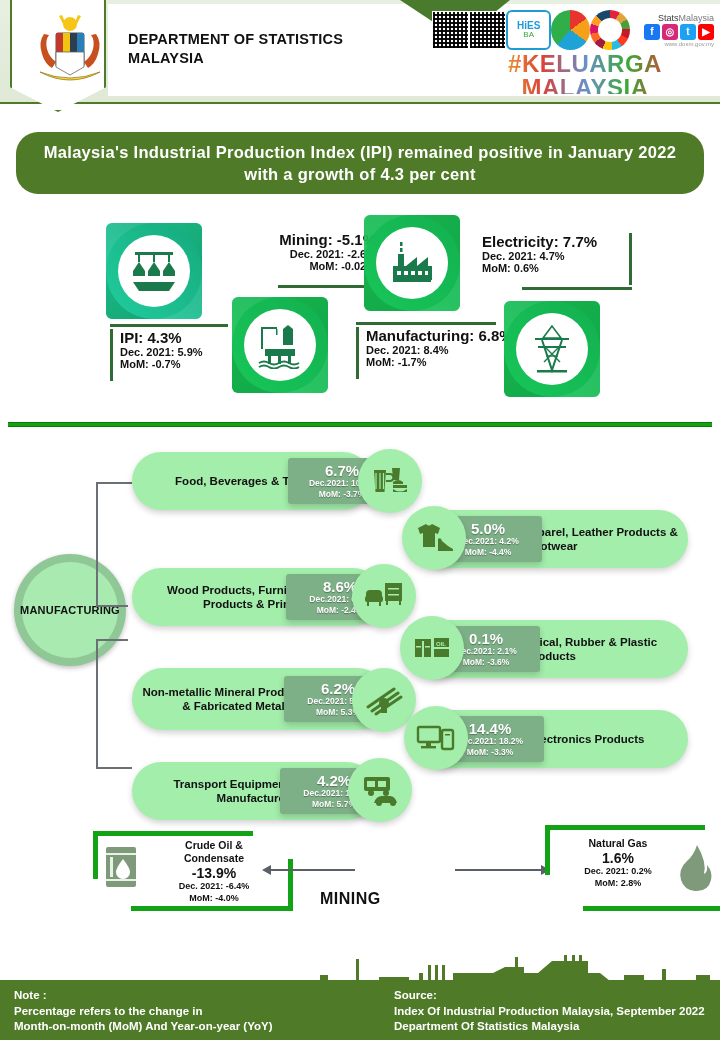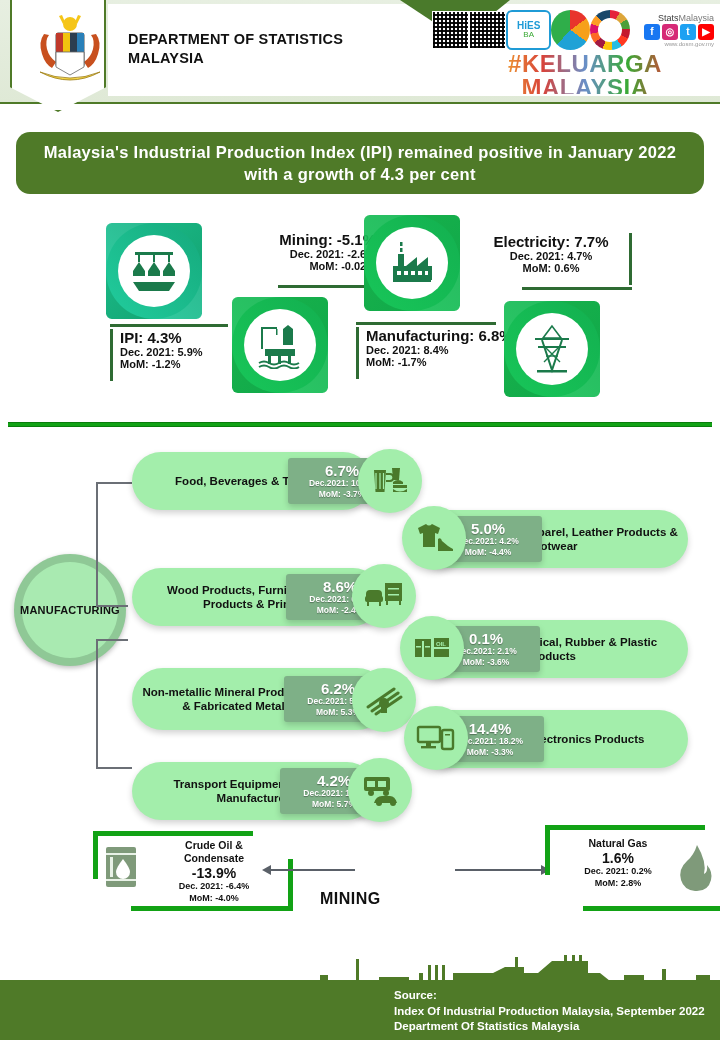--- a/index.html
+++ b/index.html
@@ -63,21 +63,21 @@
     position:absolute; left:500px; top:52px; width:170px; height:42px;
     text-align:center; font-size:24px; font-weight:bold; line-height:1.0;
     background:linear-gradient(90deg,#f0a030,#d8433a,#6a8fc8,#3aa935,#d8433a);
     -webkit-background-clip:text; background-clip:text; color:transparent;
     letter-spacing:.5px;
   }
 
   
   #title-banner{
     position:absolute; left:16px; top:132px; width:688px; height:62px;
-    background:#4f7a28; border-radius:14px;
+    background:#4f7a28; border-radius:22px;
     display:flex; align-items:center; justify-content:center;
   }
   #title-banner .t{
     color:#fff; font-size:16.5px; font-weight:bold; text-align:center; line-height:1.35;
     letter-spacing:.3px; padding:0 22px;
   }
 
   
   #indicators{ position:absolute; left:0; top:205px; width:720px; height:190px; }
   .leafbox{ position:absolute; width:96px; height:96px; }
@@ -262,21 +262,21 @@
           <path d="M6 36 h42 l-6 9 h-30 z" fill="#1b7a4b"></path>
         </svg>
       </div>
     </div>
     <div class="statblock" style="left:110px; top:124px; width:130px; height:52px;">
       <div class="bar-left"></div>
       <div class="bar-top" style="width:118px;"></div>
       <div style="padding-left:10px;">
         <div class="h">IPI: 4.3%</div>
         <div class="s">Dec. 2021: 5.9%</div>
-        <div class="s">MoM: -1.2%</div>
+        <div class="s">MoM: -0.7%</div>
       </div>
     </div>
 
     <div class="leafbox" style="left:232px; top:92px;">
       <div class="leaf"></div>
       <div class="leaf2"></div>
       <div class="inner">
         <svg width="50" height="48" viewBox="0 0 50 48">
           <rect x="6" y="6" width="2" height="22" fill="#1b7a4b"></rect>
           <rect x="6" y="6" width="16" height="2" fill="#1b7a4b"></rect>
@@ -339,21 +339,21 @@
           <path d="M23 2 l-9 12 h18z" fill="none" stroke="#1b7a4b" stroke-width="1.6"></path>
           <rect x="6" y="14" width="34" height="2" fill="#1b7a4b"></rect>
           <rect x="9" y="22" width="28" height="2" fill="#1b7a4b"></rect>
           <path d="M13 16 L23 46 L33 16" stroke="#1b7a4b" stroke-width="2" fill="none"></path>
           <path d="M15 22 L31 38 M31 22 L15 38" stroke="#1b7a4b" stroke-width="1.4" fill="none"></path>
           <path d="M17 32 L29 32" stroke="#1b7a4b" stroke-width="1.4"></path>
           <rect x="8" y="46" width="30" height="2.5" fill="#1b7a4b"></rect>
         </svg>
       </div>
     </div>
-    <div class="statblock" style="left:482px; top:28px; width:150px; height:52px; text-align:center;">
+    <div class="statblock" style="left:482px; top:28px; width:150px; height:52px; text-align:left;">
       <div class="bar-right"></div>
       <div class="bar-bot" style="width:110px;"></div>
       <div style="padding-right:12px;">
         <div class="h">Electricity: 7.7%</div>
         <div class="s">Dec. 2021: 4.7%</div>
         <div class="s">MoM: 0.6%</div>
       </div>
     </div>
   </div>
 
@@ -572,20 +572,25 @@
     </div>
   </div>
 
   <div id="mining-label">MINING</div>
 
   <svg id="skyline" viewBox="0 0 720 32" preserveAspectRatio="none">
     <path fill="#4f7a28" d="M0 32 h300 v-4 h20 v-8 h8 v8 h10 v-3 h12 v3 h6 v-24 h3 v24 h20 v-6 h30 v6 h10 v-10 h4 v10 h5 v-18 h3 v18 h4 v-18 h3 v18 h4 v-18 h3 v18 h8 v-10 h40 l12 -6 h10 v-10 h3 v10 h6 v6 h14 l14 -12 h12 v-6 h3 v6 h5 v-9 h3 v9 h4 v-9 h3 v9 h6 v12 h12 l10 8 h14 v-6 h20 v6 h18 v-12 h4 v12 h30 v-6 h14 v6 h40 z"></path>
   </svg>
 
   <div id="footer">
+    <div class="col" style="left:14px; top:8px; width:340px;">
+      <div class="hd">Note :</div>
+      <div class="ln">Percentage refers to the change in</div>
+      <div class="ln">Month-on-month (MoM) And  Year-on-year (YoY)</div>
+    </div>
     <div class="col" style="left:394px; top:8px; width:320px;">
       <div class="hd">Source:</div>
       <div class="ln">Index Of Industrial Production Malaysia, September 2022</div>
       <div class="ln">Department Of Statistics Malaysia</div>
     </div>
   </div>
 
 </div>
 
 </body></html>

